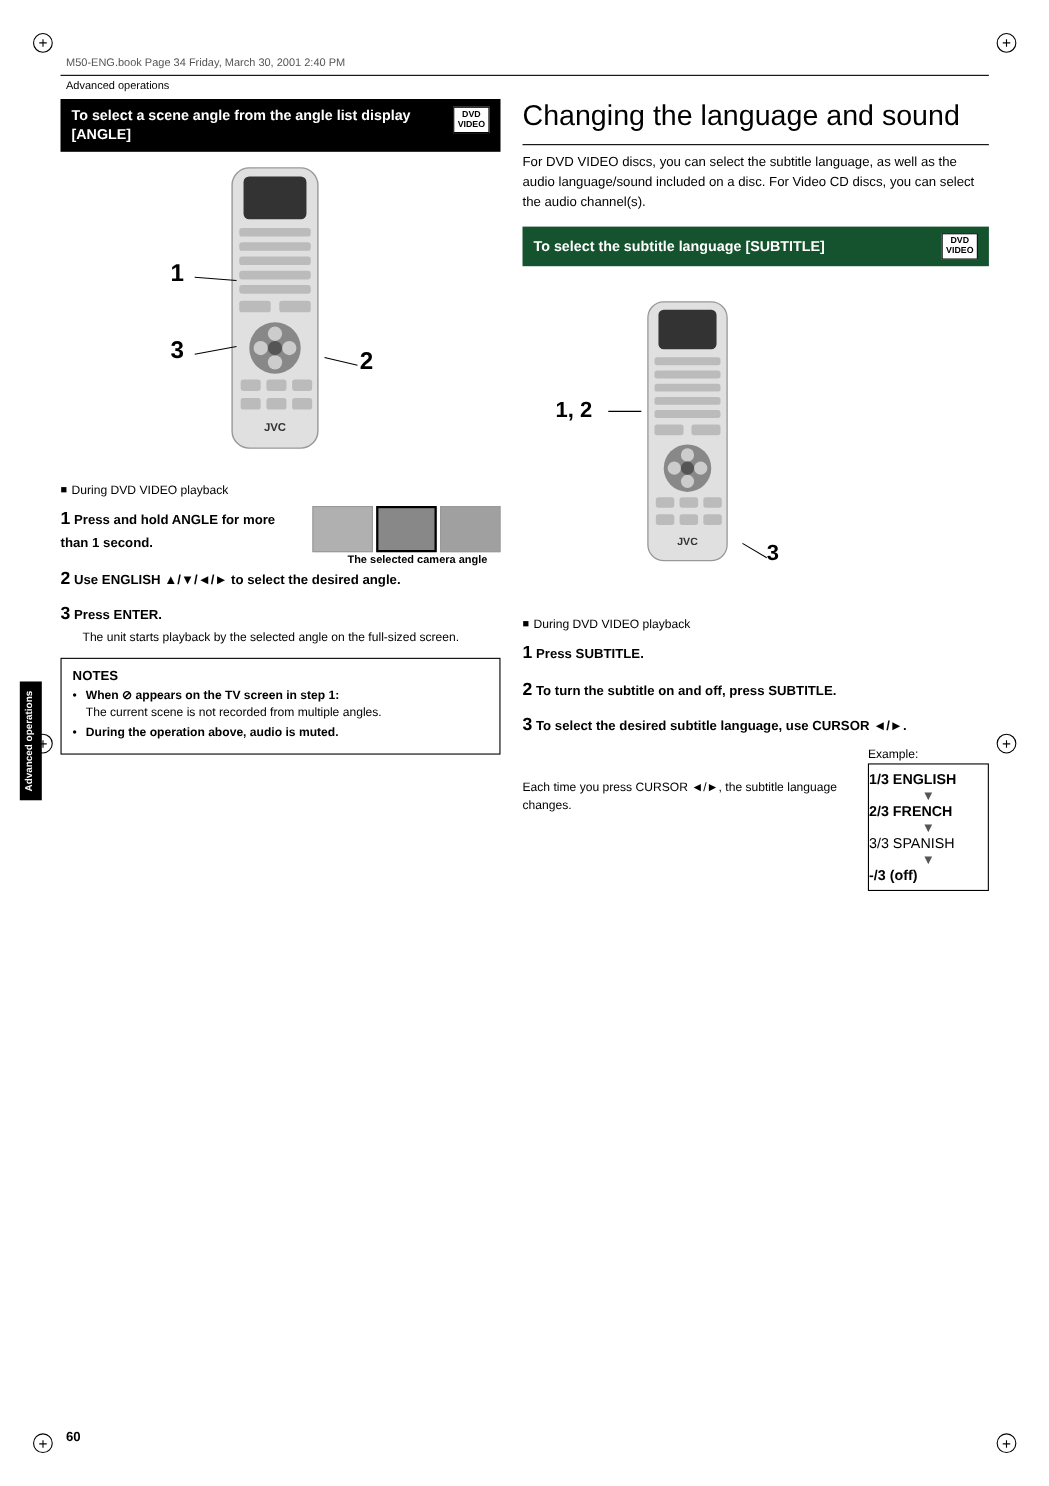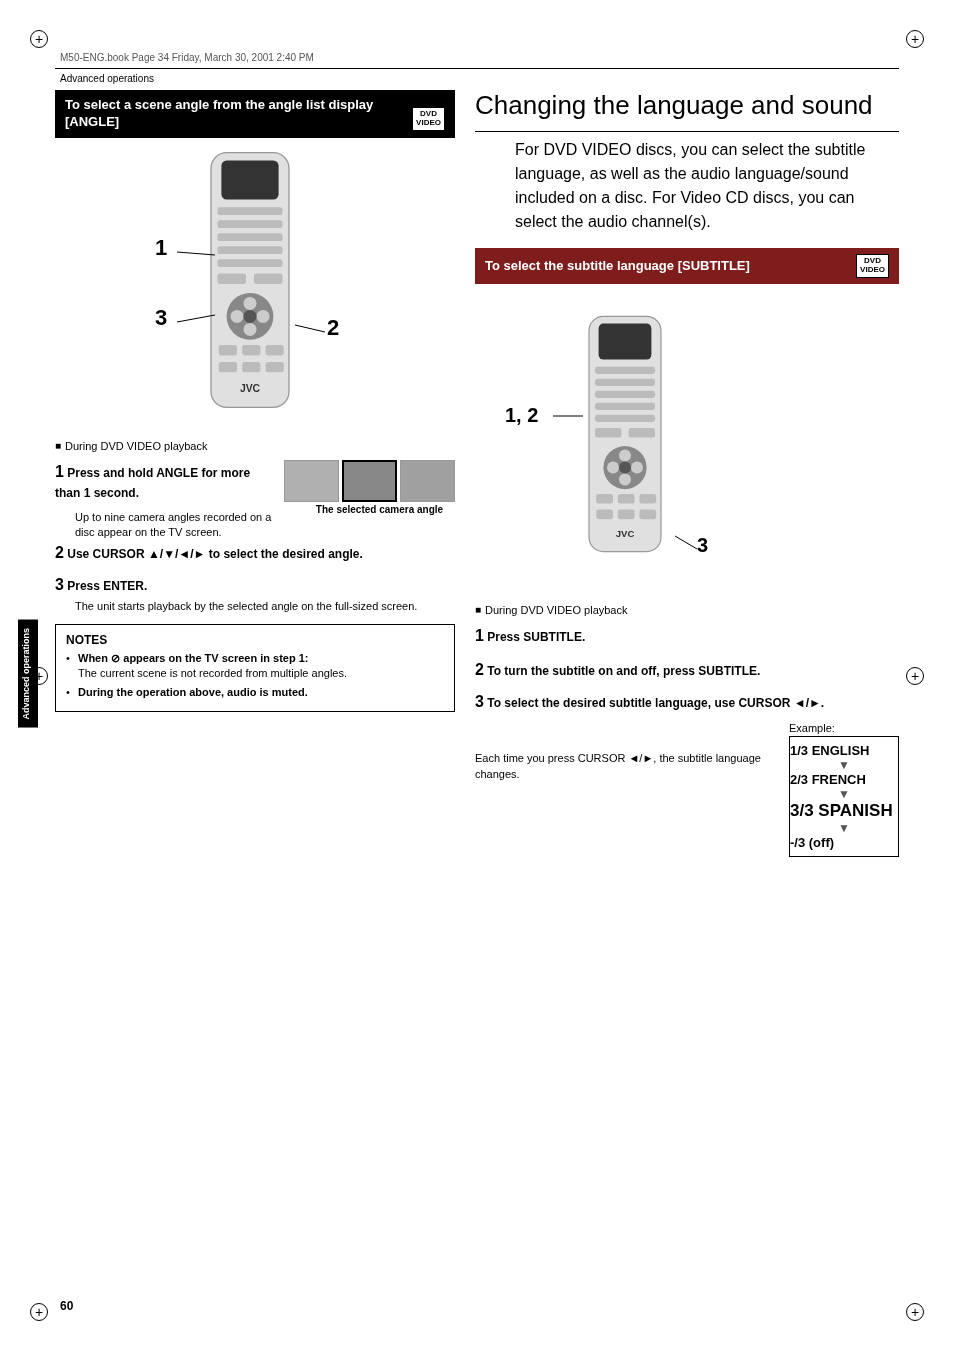--- a/index.html
+++ b/index.html
@@ -111,21 +111,21 @@
     }
 
     
     .section-header {
       background: #000;
       color: #fff;
       padding: 7px 10px;
       font-size: 15px;
       font-weight: bold;
       display: flex;
-      align-items: flex-end;
+      align-items: flex-start;
       justify-content: space-between;
       margin-bottom: 12px;
     }
     .section-header .dvd-badge {
       background: #fff;
       color: #000;
       font-size: 8px;
       font-weight: bold;
       padding: 2px 3px;
       border: 1px solid #000;
@@ -136,29 +136,28 @@
 
     
     .big-title {
       font-size: 26px;
       font-weight: normal;
       line-height: 1.2;
       margin-bottom: 10px;
     }
 
     .intro-text {
-      font-size: 16px;
+      font-size: 12px;
       line-height: 1.5;
       margin-bottom: 14px;
-      margin-left: 40px;
     }
 
     
     .sub-section-header {
-      background: #7f1d1d;
+      background: #14532d;
       color: #fff;
       padding: 6px 10px;
       font-size: 14px;
       font-weight: bold;
       display: flex;
       align-items: center;
       justify-content: space-between;
       margin-bottom: 10px;
     }
     .sub-section-header .dvd-badge {
@@ -406,38 +405,35 @@
     </div>
 
     <div class="steps-container">
 
       <div class="step-with-image">
         <div class="step-text-block">
           <div class="step-item">
             <span class="step-num">1</span>
             <span class="step-text"> <strong>Press and hold ANGLE for more than 1 second.</strong></span>
           </div>
-          <div class="step-sub">
-            Up to nine camera angles recorded on a disc appear on the TV screen.
-          </div>
         </div>
 
         <div style="display:flex; flex-direction:column; align-items:center;">
           <div style="display:flex; gap:3px;">
             <div class="thumb-box" style="background:#b0b0b0;"></div>
             <div class="thumb-box thumb-selected" style="background:#888;"></div>
             <div class="thumb-box" style="background:#a0a0a0;"></div>
           </div>
           <div class="thumb-caption">The selected camera angle</div>
         </div>
       </div>
 
       <div class="step-item">
         <span class="step-num">2</span>
-        <span class="step-text"> <strong>Use CURSOR ▲/▼/◄/► to select the desired angle.</strong></span>
+        <span class="step-text"> <strong>Use ENGLISH ▲/▼/◄/► to select the desired angle.</strong></span>
       </div>
 
       <div class="step-item">
         <span class="step-num">3</span>
         <span class="step-text"> <strong>Press ENTER.</strong></span>
         <div class="step-sub">The unit starts playback by the selected angle on the full-sized screen.</div>
       </div>
     </div>
 
     <div class="notes-box">
@@ -532,21 +528,21 @@
         <div class="example-left">
           Each time you press CURSOR ◄/►, the subtitle language changes.
         </div>
         <div class="example-right">
           <div class="example-title">Example:</div>
           <div style="border: 1px solid #000; padding: 6px 0; display:inline-block; min-width:110px;">
             <div style="font-size:13px; font-weight:bold;">1/3 ENGLISH</div>
             <div style="font-size:12px; text-align:center; color:#555;">▼</div>
             <div style="font-size:13px; font-weight:bold;">2/3 FRENCH</div>
             <div style="font-size:12px; text-align:center; color:#555;">▼</div>
-            <div style="font-size:17px; font-weight:bold;">3/3 SPANISH</div>
+            <div style="font-size:13px; font-weight:normal;">3/3 SPANISH</div>
             <div style="font-size:12px; text-align:center; color:#555;">▼</div>
             <div style="font-size:13px; font-weight:bold;">-/3 (off)</div>
           </div>
         </div>
       </div>
 
     </div>
 
   </div>
 

